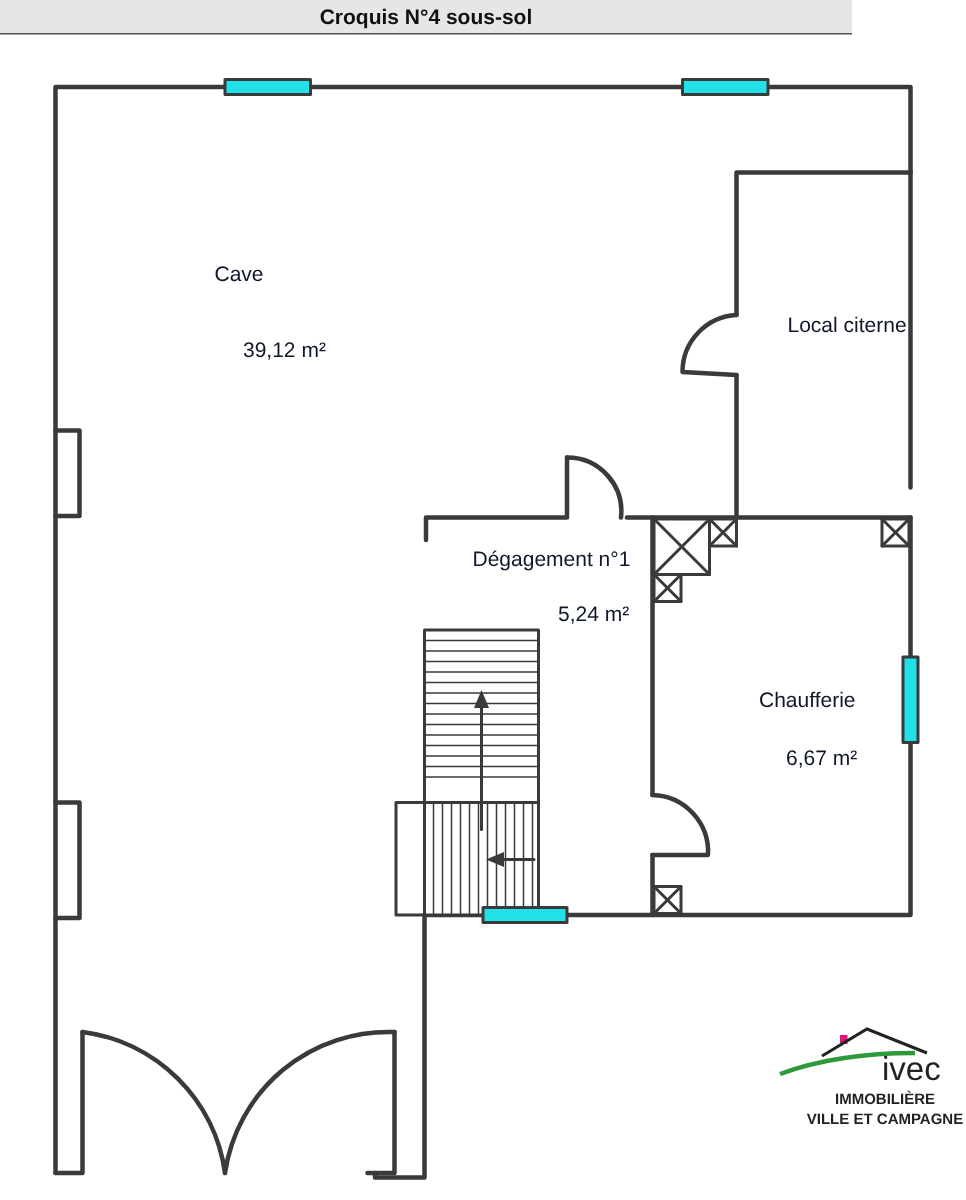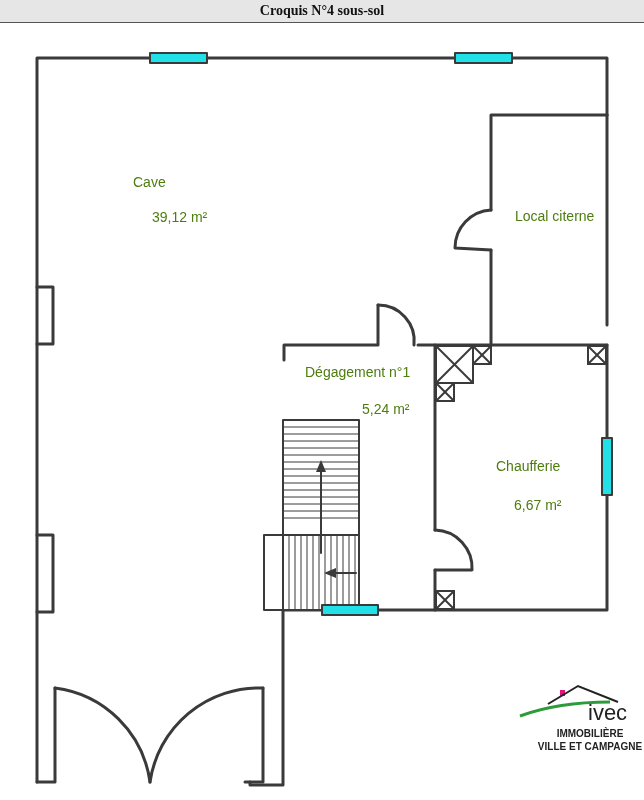--- a/index.html
+++ b/index.html
@@ -1,20 +1,20 @@
 <!DOCTYPE html>
 <html><head>
 <meta charset="utf-8">
 <style>
   html, body { margin:0; padding:0; background:#ffffff; }
   body { width:644px; height:800px; position:relative; overflow:hidden; font-family:"Liberation Sans", sans-serif; }
-  .titlebar { position:absolute; left:0; top:0; width:644px; height:22px; background:#e6e6e6; border-bottom:1px solid #555; text-align:center;font-family:Liberation Serif, serif; }
+  .titlebar { position:absolute; left:0; top:0; width:568px; height:22px; background:#e6e6e6; border-bottom:1px solid #555; text-align:center; }
   .titlebar span { font-weight:bold; font-size:14px; line-height:22px; color:#111; }
   svg.plan { position:absolute; left:0; top:0; }
-  .lbl { position:absolute; font-size:14px; color:#4d7c0f; white-space:nowrap; }
+  .lbl { position:absolute; font-size:14px; color:#0f172a; white-space:nowrap;margin-left:10px; }
   .logo { position:absolute; left:518px; top:684px; width:120px; height:72px; }
   .logo .l1, .logo .l2 { position:absolute; width:100%; text-align:center; font-weight:bold; font-size:10px; color:#222; }
   .logo .l1 { top:44px; left:12px; }
   .logo .l2 { top:57px; left:12px; }
 </style>
 </head>
 <body>
 
 <div class="titlebar">
   <span>Croquis N°4 sous-sol</span>
@@ -110,21 +110,21 @@
 
   <g fill="#22e0e8" stroke-width="2">
     <rect x="150" y="53" width="57" height="10"></rect>
     <rect x="455" y="53" width="57" height="10"></rect>
     <rect x="602" y="438" width="10" height="57"></rect>
     <rect x="322" y="605" width="56" height="10"></rect>
   </g>
 </svg>
 
 <div class="lbl" style="left:133px;top:174px;">Cave</div>
-<div class="lbl" style="left:152px;top:209px;text-align:center;">39,12  m²</div>
+<div class="lbl" style="left:152px;top:225px;text-align:center;">39,12  m²</div>
 <div class="lbl" style="left:515px;top:208px;">Local citerne</div>
 <div class="lbl" style="left:305px;top:364px;">Dégagement n°1</div>
 <div class="lbl" style="left:362px;top:401px;">5,24  m²</div>
 <div class="lbl" style="left:496px;top:458px;">Chaufferie</div>
 <div class="lbl" style="left:514px;top:497px;">6,67  m²</div>
 
 <div class="logo">
   <svg width="120" height="44" viewBox="0 0 120 44">
     <rect x="42" y="6" width="5" height="6" fill="#e0157a"></rect>
     <polyline points="30,20 60,2 100,18" fill="none" stroke="#222" stroke-width="2"></polyline>

